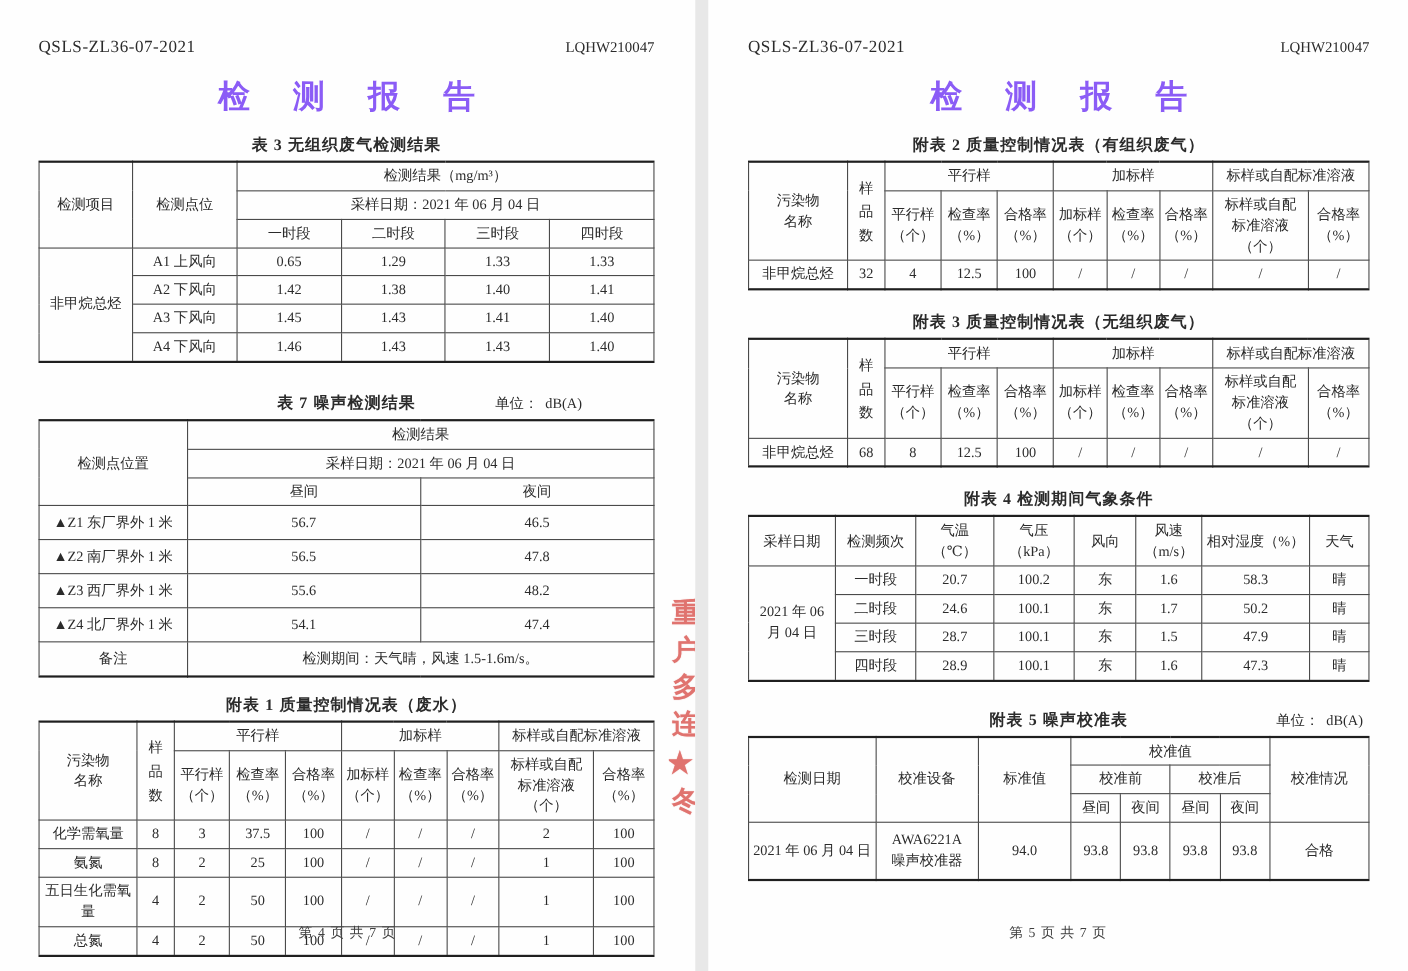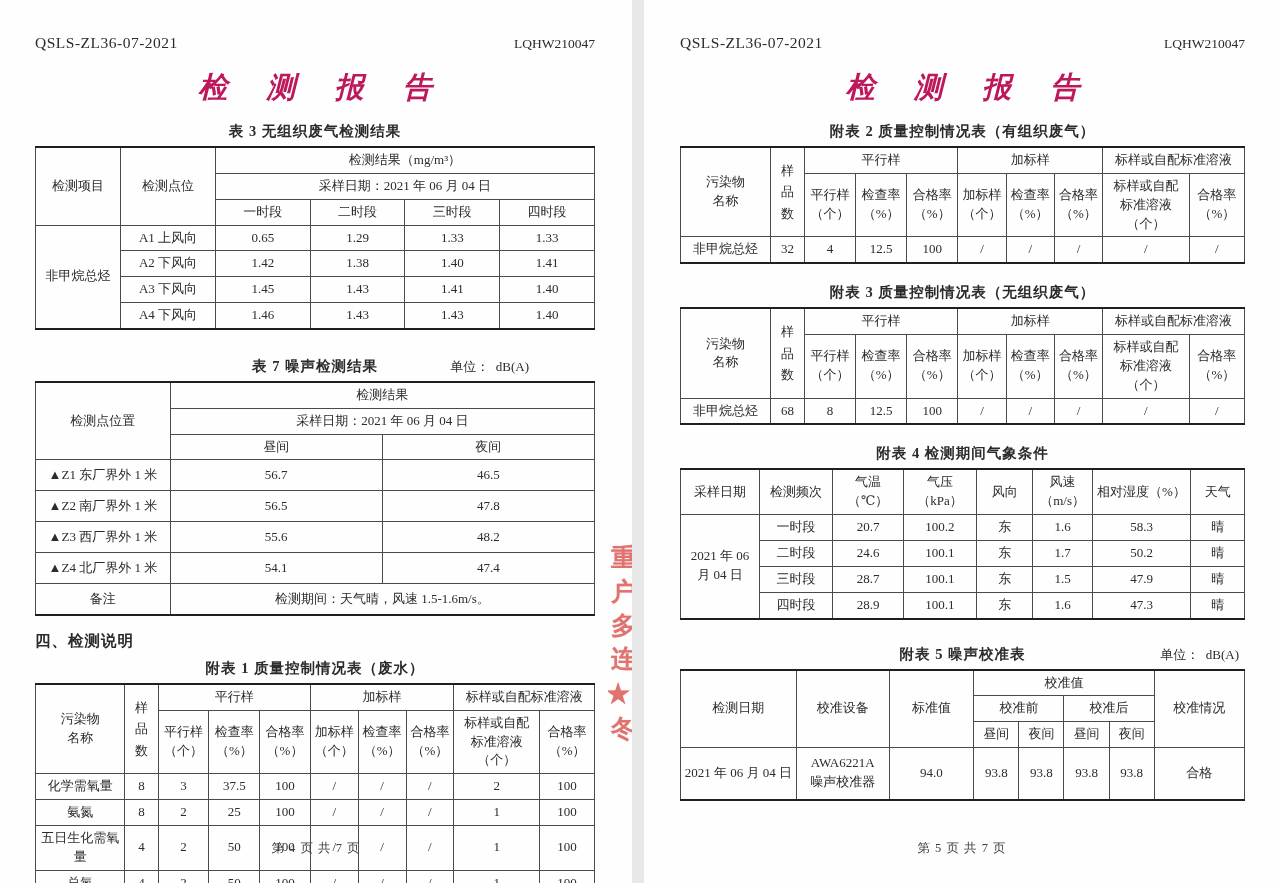--- a/index.html
+++ b/index.html
@@ -19,21 +19,21 @@
   .gutter { width:12px; background:#e8e8e8; height:883px; }
   .page-right { width:636px; padding:34px 35px 0 36px; }
 
   .codes { display:flex; justify-content:space-between; align-items:baseline; }
   .doc-code  { font-size:15.5px; letter-spacing:.5px; }
   .report-no { font-size:13.5px; }
 
   .report-title {
     text-align:center; font-size:29px; font-weight:bold;
     letter-spacing:16px; text-indent:16px;
-    margin:16px 0 14px; color:#be185d;font-style:italic;
+    margin:16px 0 14px; color:#8b5cf6;
   }
 
   .tbl-titlebar { position:relative; text-align:center; margin:0 0 5px; }
   .tbl-title { font-size:14.5px; font-weight:bold; letter-spacing:1px; }
   .unit-label { position:absolute; top:1px; font-size:13px; font-weight:normal; white-space:pre; }
   .unit-t4 { right:66px; }
   .unit-t5 { right:6px; }
 
   table.rpt {
     width:100%; border-collapse:collapse; table-layout:fixed;
@@ -195,21 +195,20 @@
         <td>54.1</td>
         <td>47.4</td>
       </tr>
       <tr>
         <td>备注</td>
         <td colspan="2" class="remark-text">检测期间：天气晴，风速 1.5-1.6m/s。</td>
       </tr>
     </tbody>
       </table>
 
-    <div class="section-heading">四、检测说明</div>
 
     <div class="tbl-titlebar">
       <span class="tbl-title">附表 1 质量控制情况表（废水）</span>
     </div>
     <table class="rpt qc">
       <colgroup>
           <col style="width:15.5%">
           <col style="width:5.8%">
           <col style="width:8.8%">
           <col style="width:8.8%">

